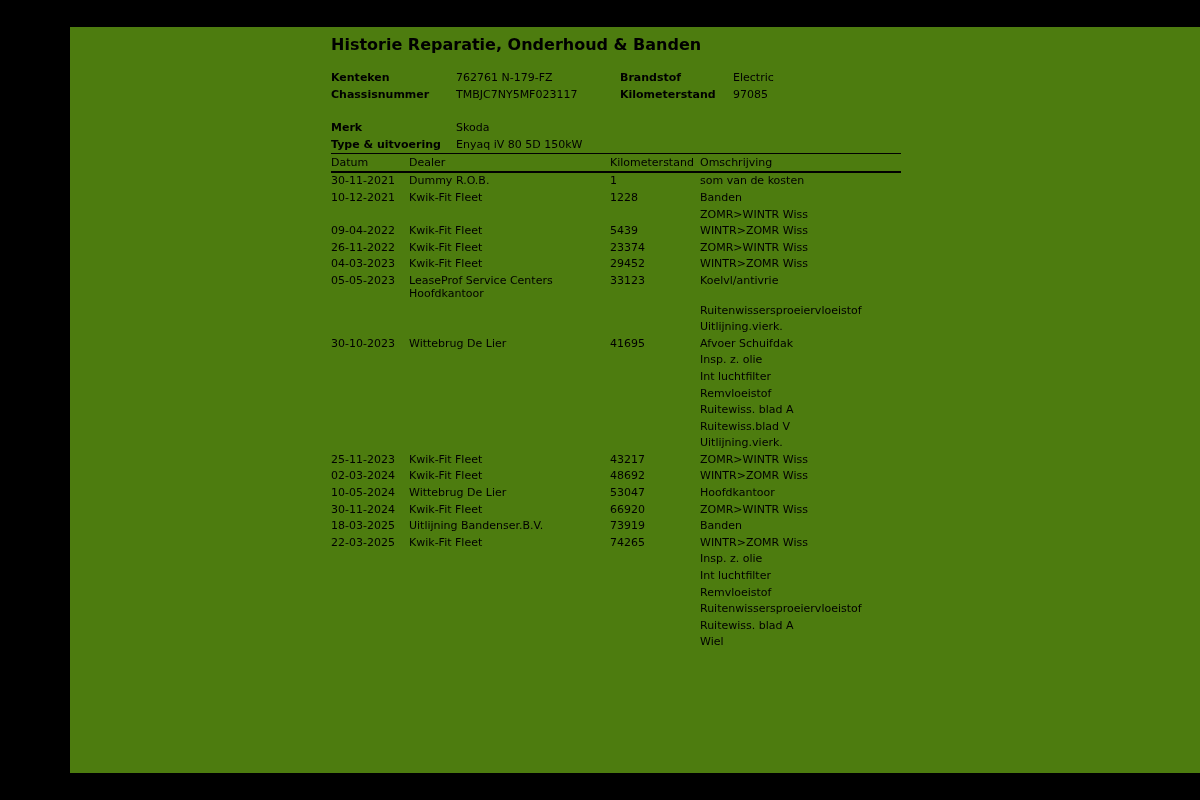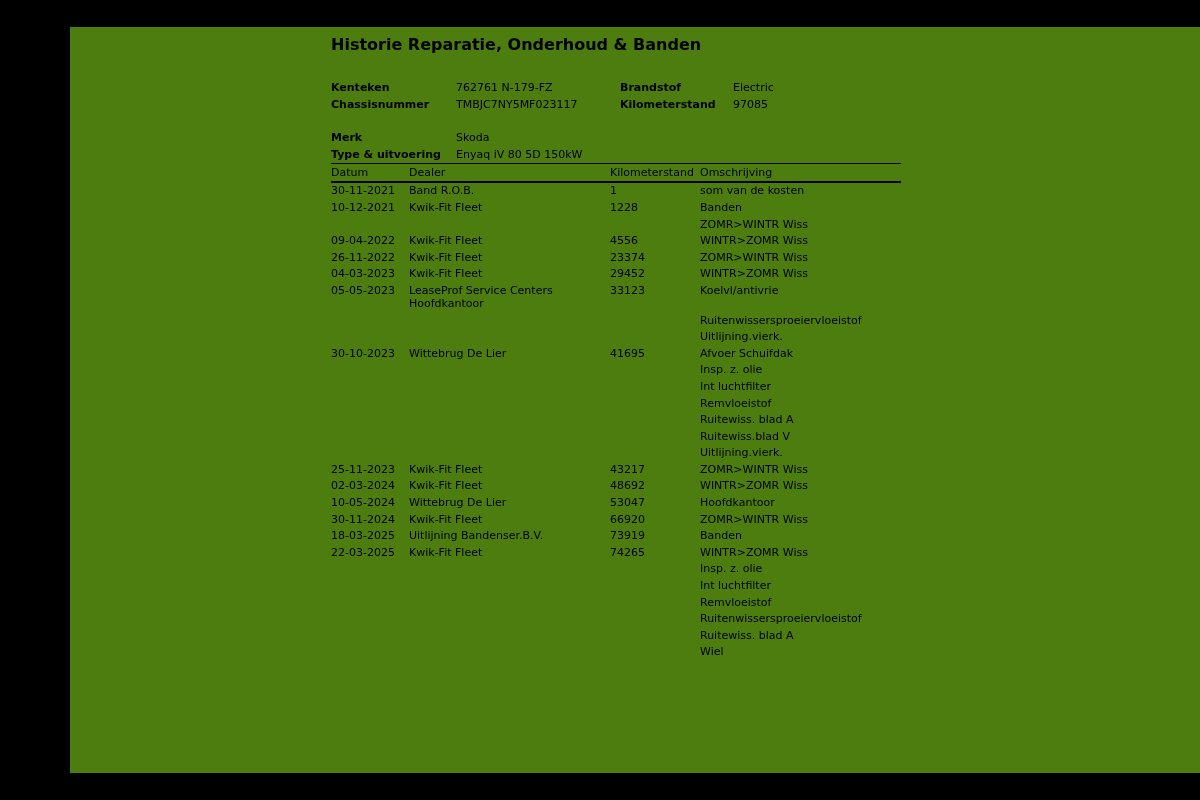--- a/index.html
+++ b/index.html
@@ -28,21 +28,21 @@
     font-size: 16px;
     font-weight: bold;
     line-height: 20px;
     color: #000;
   }
   .kv {
     display: grid;
     font-size: 11px;
     line-height: 17px;
   }
-  .kv4 { grid-template-columns: 125px 164px 113px 168px; margin-top: 24px; }
+  .kv4 { grid-template-columns: 125px 164px 113px 168px; margin-top: 14px; }
   .kv2 { grid-template-columns: 125px 445px; margin-top: 16px; }
   .kv .label { font-weight: bold; }
   .section-title {
     margin-top: 12px;
     font-size: 11px;
     line-height: 17px;
     font-weight: bold;
   }
   table.work {
     width: 570px;
@@ -104,40 +104,40 @@
         <tr>
           <th class="c-datum">Datum</th>
           <th class="c-dealer">Dealer</th>
           <th class="c-km">Kilometerstand</th>
           <th class="c-oms">Omschrijving</th>
         </tr>
       </thead>
       <tbody id="rows-body">
           <tr>
             <td class="c-datum">30-11-2021</td>
-            <td class="c-dealer">Band R.O.B.</td>
+            <td class="c-dealer">Dummy R.O.B.</td>
             <td class="c-km">1</td>
             <td class="c-oms">som van de kosten</td>
           </tr>
           <tr>
             <td class="c-datum">10-12-2021</td>
             <td class="c-dealer">Kwik-Fit Fleet</td>
             <td class="c-km">1228</td>
             <td class="c-oms">Banden</td>
           </tr>
           <tr>
             <td class="c-datum"></td>
             <td class="c-dealer"></td>
             <td class="c-km"></td>
             <td class="c-oms">ZOMR&gt;WINTR Wiss</td>
           </tr>
           <tr>
             <td class="c-datum">09-04-2022</td>
             <td class="c-dealer">Kwik-Fit Fleet</td>
-            <td class="c-km">4556</td>
+            <td class="c-km">5439</td>
             <td class="c-oms">WINTR&gt;ZOMR Wiss</td>
           </tr>
           <tr>
             <td class="c-datum">26-11-2022</td>
             <td class="c-dealer">Kwik-Fit Fleet</td>
             <td class="c-km">23374</td>
             <td class="c-oms">ZOMR&gt;WINTR Wiss</td>
           </tr>
           <tr>
             <td class="c-datum">04-03-2023</td>

